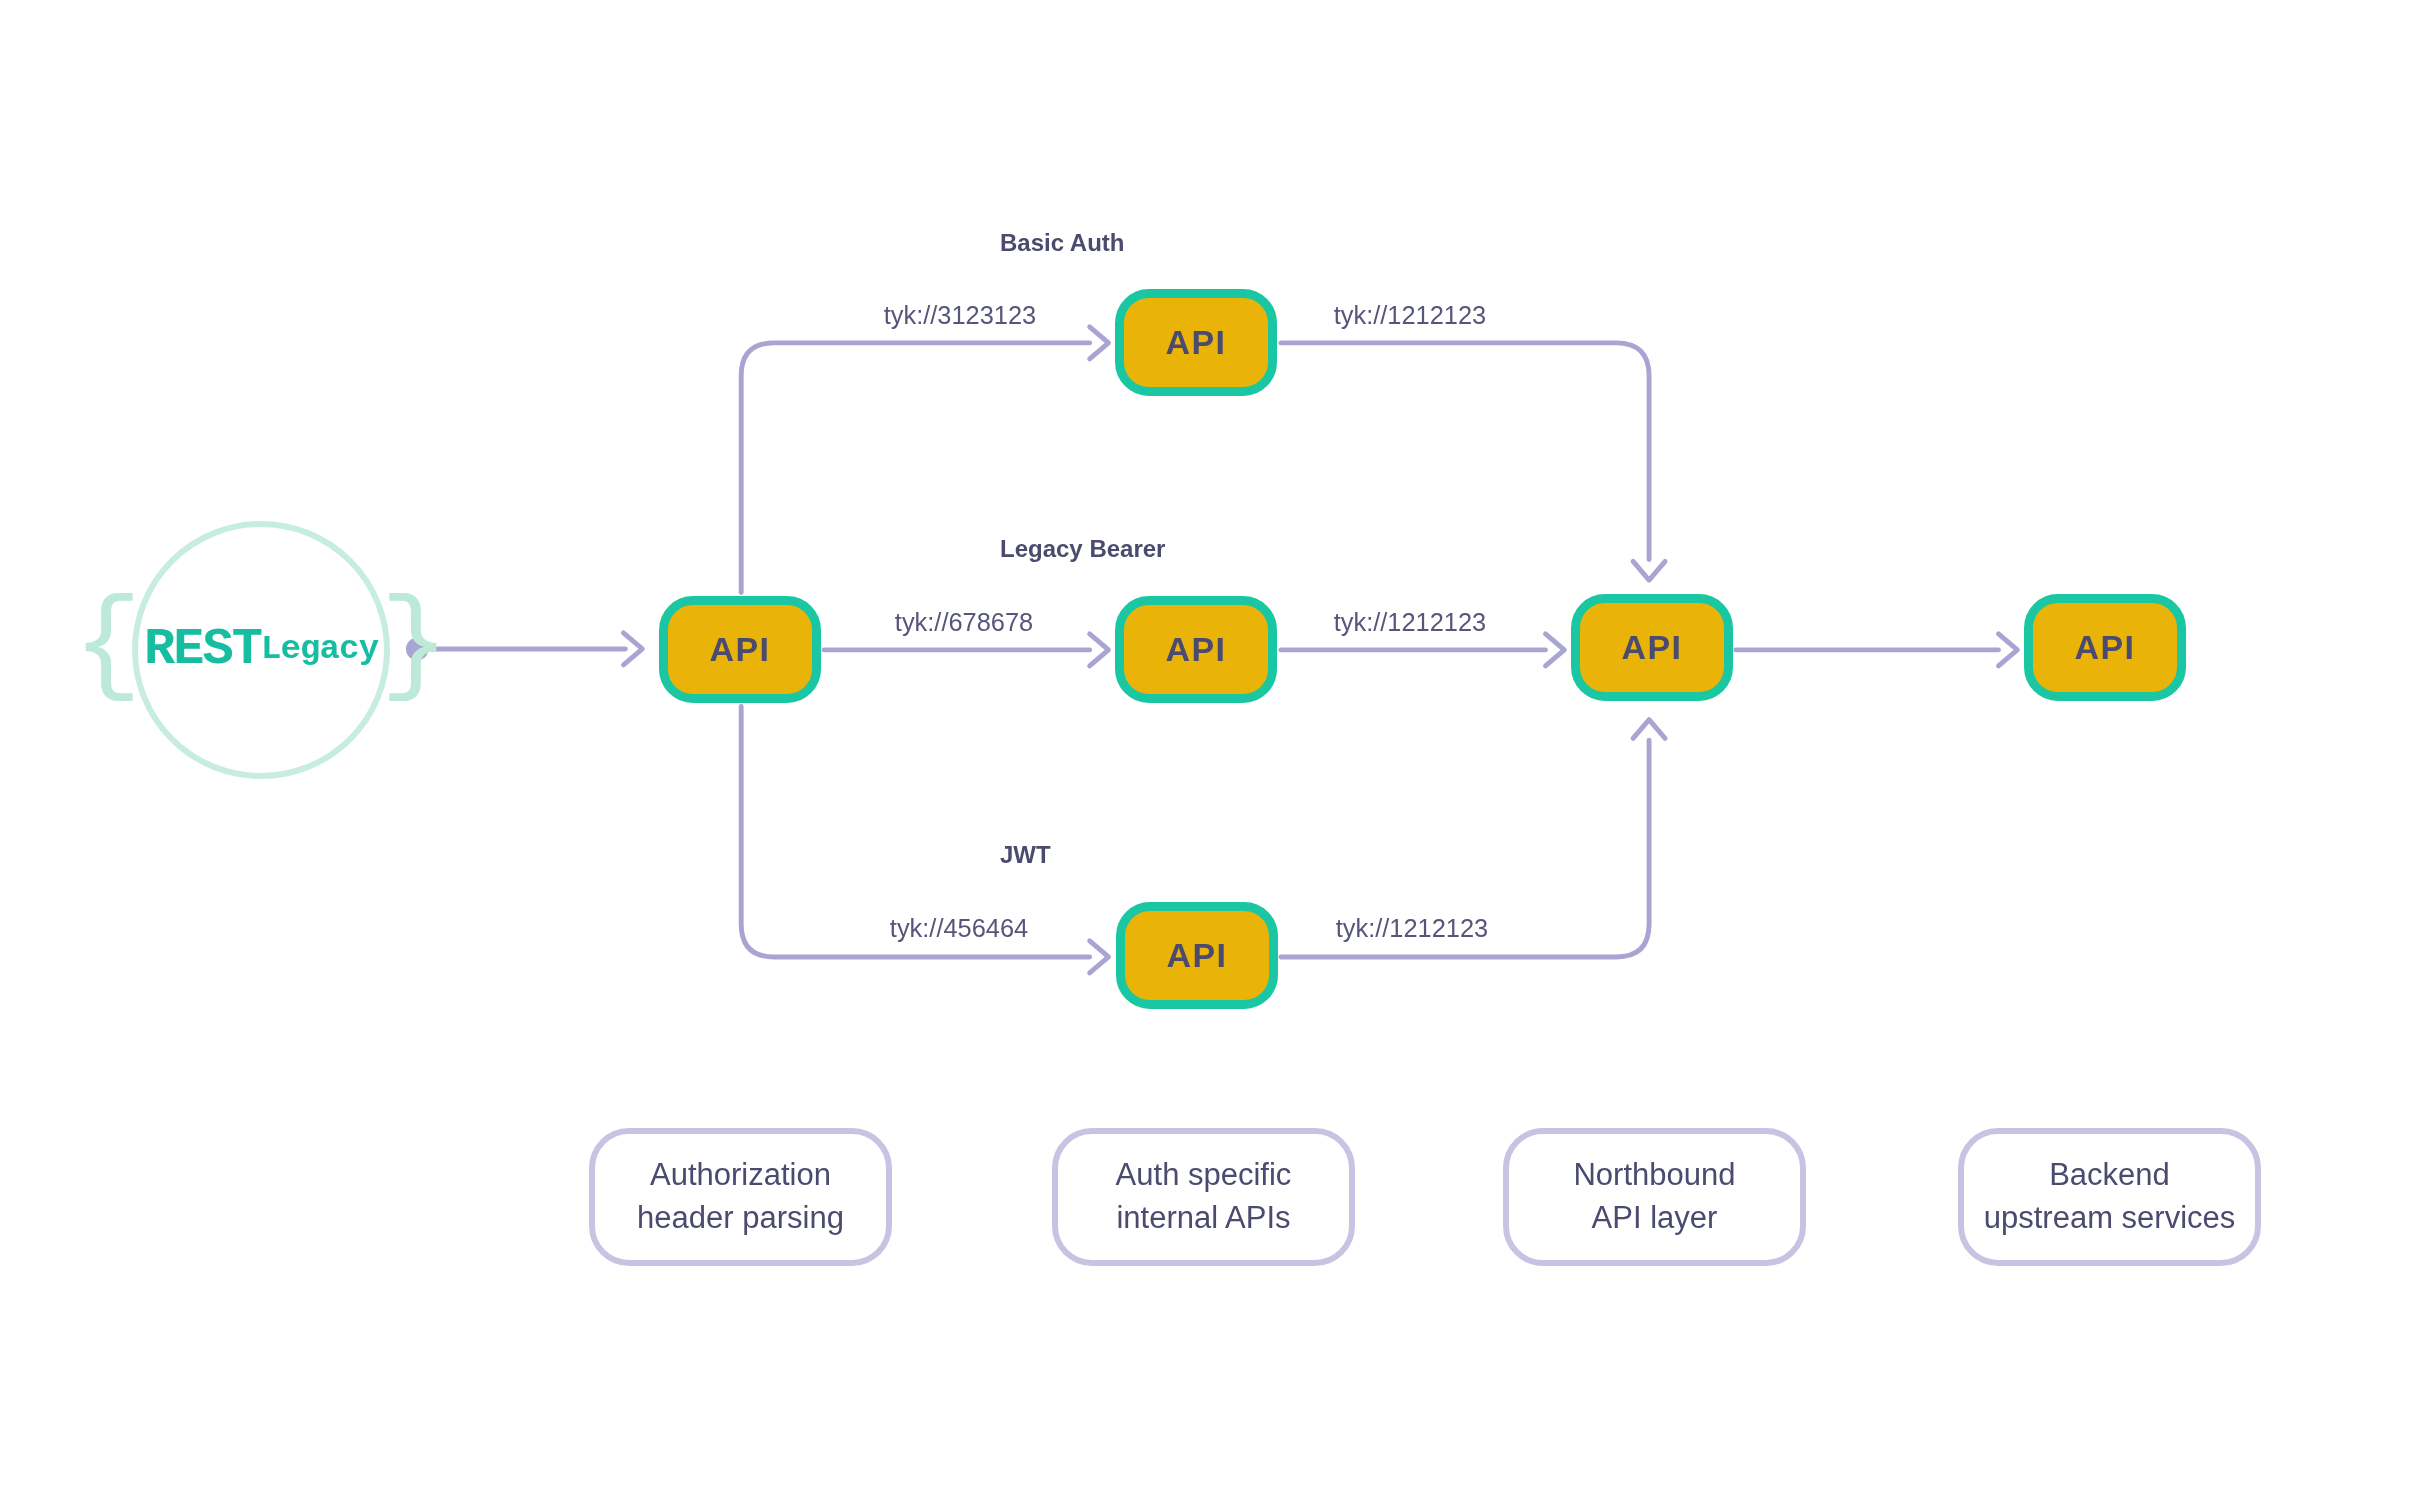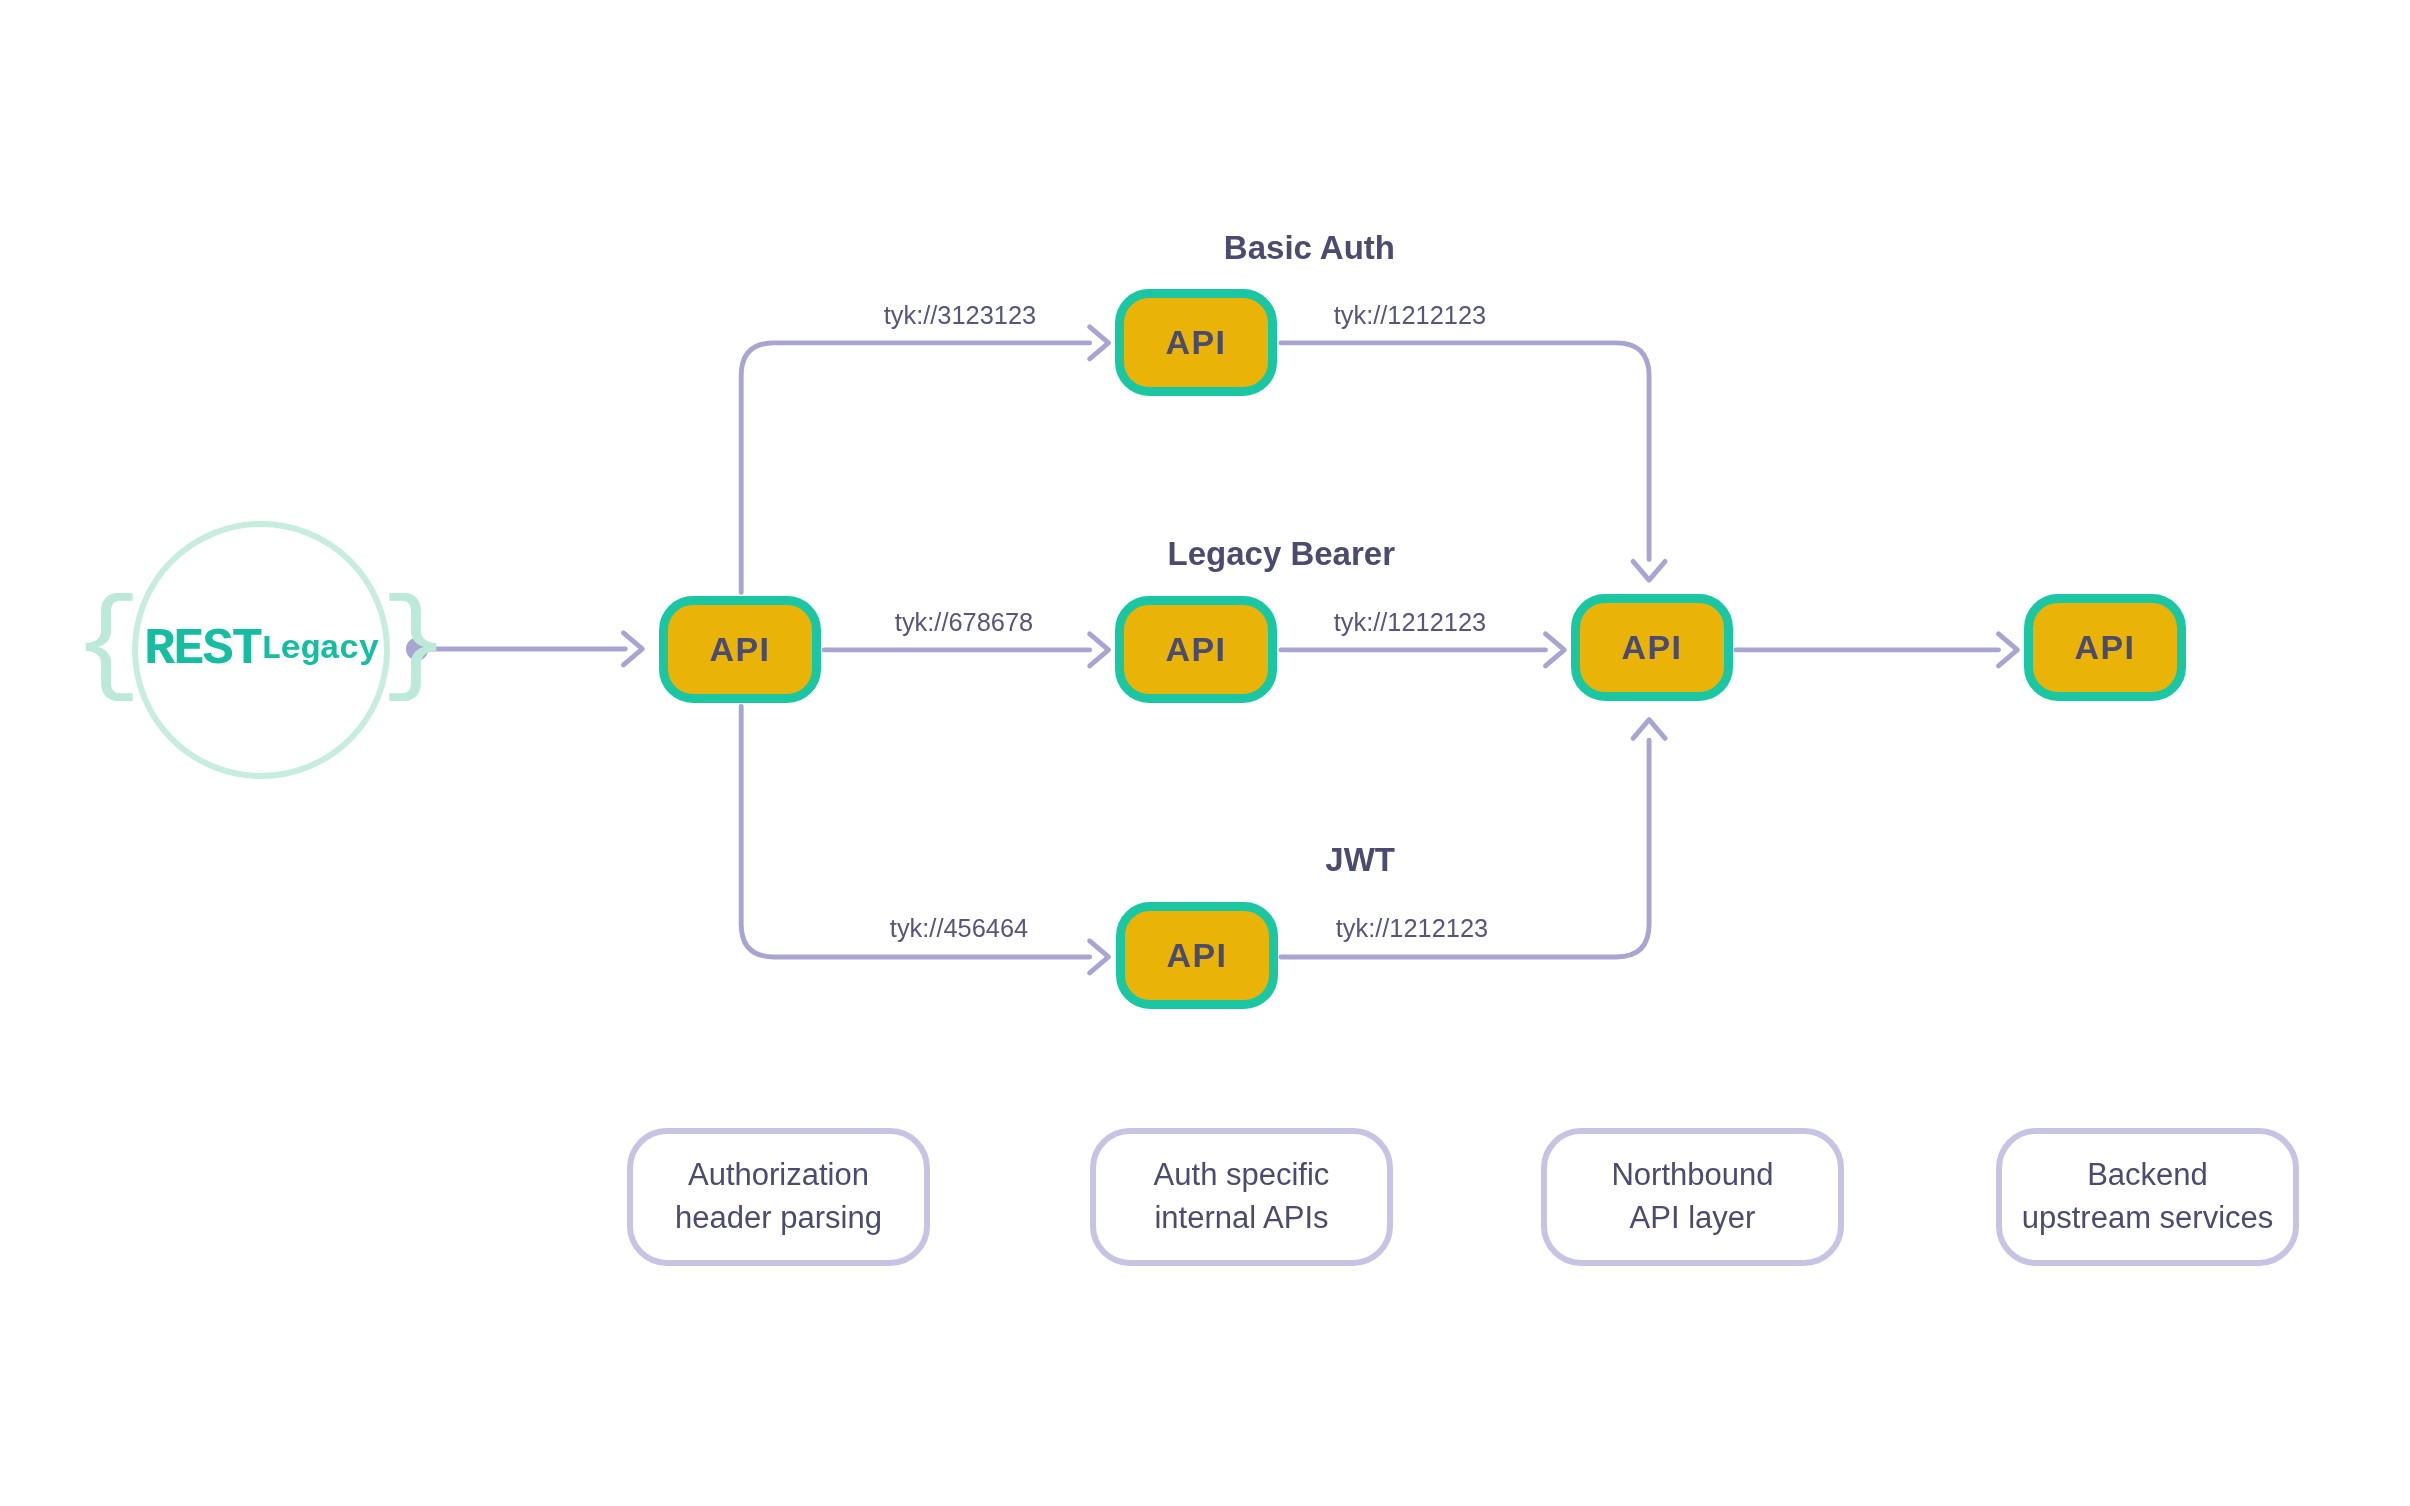--- a/index.html
+++ b/index.html
@@ -25,34 +25,34 @@
   .api-node{
     position:absolute;width:162px;height:107px;
     border:9.4px solid var(--teal);border-radius:34px;background:#eab308;
     display:flex;align-items:center;justify-content:center;
   }
   .api-node .api-label{
     font-size:34px;font-weight:600;color:var(--ink);letter-spacing:1.4px;
   }
 
   .group-title{
-    position:absolute;width:395px;text-align:right;
-    font-size:33px;font-weight:700;color:var(--ink);
+    position:absolute;width:395px;text-align:left;
+    font-size:24px;font-weight:700;color:var(--ink);
   }
 
   .edge-label{
     position:absolute;transform:translateX(-50%);
     font-size:25.4px;color:var(--label_ink);white-space:nowrap;
   }
 
   .footer-box{
     position:absolute;width:303px;height:138px;top:1128px;
     border:6.6px solid var(--footer_border);border-radius:40px;background:#fff;
     display:flex;flex-direction:column;align-items:center;justify-content:center;
-    text-align:center;color:var(--ink);font-size:31px;line-height:1.38;margin-left:38px;
+    text-align:center;color:var(--ink);font-size:31px;line-height:1.38;
   }
 
   .client-circle{
     position:absolute;left:132px;top:521px;width:258px;height:258px;
     border:6.6px solid var(--mint);border-radius:50%;background:#fff;
     display:flex;align-items:center;justify-content:center;
     font-family:"Liberation Mono", monospace;
   }
   .client-brace{
     color:var(--mint_text);font-size:115px;font-weight:400;line-height:1;

